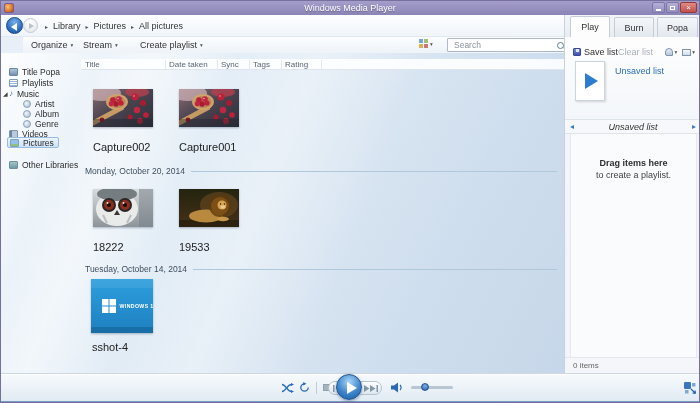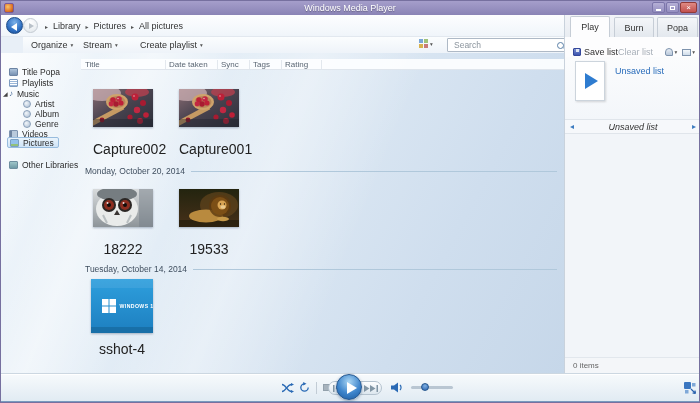--- a/index.html
+++ b/index.html
@@ -69,21 +69,21 @@
   .ic-note{width:auto;height:auto;color:#4a6c9a;font-size:8px;line-height:8px;}
   .ic-round{width:8px;height:8px;border-radius:50%;background:radial-gradient(circle at 35% 35%,#f2f6fa,#a9bcd2);border:1px solid #8aa0ba;}
   .ic-videos{background:linear-gradient(90deg,#6e84a0 0 2px,#b9cadc 2px);border:1px solid #7e94b0;}
   .ic-pictures{background:linear-gradient(#93c1ea 0 4px,#93c178 4px);border:1px solid #7aa0c4;}
   .ic-other{background:linear-gradient(#9fc6c9,#6f9aa6);border:1px solid #6f8fa0;}
   
   .group-header{position:absolute;display:flex;align-items:center;gap:6px;color:#3f4e5f;font-size:8.5px;white-space:nowrap;}
   .group-line{height:1px;background:#b0c8db;flex:1;}
   .thumb{position:absolute;box-shadow:0 1px 2px rgba(40,60,90,.35);cursor:pointer;}
   .thumb svg{display:block;}
-  .thumb-label{position:absolute;width:60px;text-align:center;font-size:14px;color:#222;}
+  .thumb-label{position:absolute;width:60px;font-size:11px;color:#222;}
   
   .rpanel{position:absolute;left:563px;top:14px;width:137px;height:358px;background:#f2f5f9;border-left:1px solid #c9d2dc;}
   .tabs{position:absolute;left:0;top:0;width:100%;height:22px;background:linear-gradient(#f2f4f8,#e9edf2);}
   .tab{position:absolute;top:2px;height:20px;display:flex;align-items:center;justify-content:center;
     font-size:9px;color:#333;border:1px solid #c6cdd6;border-bottom:none;border-radius:2px 2px 0 0;
     background:linear-gradient(#f4f6f9,#e3e8ee);cursor:pointer;}
   .tab.active{background:#fdfdfe;height:21px;top:1px;z-index:2;}
   .actions{position:absolute;left:0;top:22px;width:100%;height:31px;background:#fdfdfe;border-bottom:1px solid #e7ebf0;
     display:flex;align-items:center;}
   .save-ic{width:8px;height:8px;background:linear-gradient(#7a8fd0,#3c55b0);border:1px solid #34479a;border-radius:1px;position:relative;margin-right:3px;}
@@ -403,20 +403,24 @@
       <div class="art">
         <span class="ply"></span>
       </div>
       <div class="unsaved-title">Unsaved list</div>
     </div>
     <div class="selector">
       <span class="sel-arrow">◂</span>
       <span class="sel-label">Unsaved list</span>
       <span class="sel-arrow">▸</span>
     </div>
+    <div class="droparea">
+      <div class="drag-title">Drag items here</div>
+      <div class="drag-sub">to create a playlist.</div>
+    </div>
     <div class="rfooter">
       <span>0 items</span>
     </div>
   </div>
 
   <div class="bottombar">
     <div class="ctl" style="left:280px;top:9px">
       <svg width="13" height="10" viewBox="0 0 13 10">
         <path d="M1 8.5 C5 8.5 6 1.5 10.5 1.5" stroke="#2a6ab5" stroke-width="1.3" fill="none"></path>
         <path d="M1 1.5 C5 1.5 6 8.5 10.5 8.5" stroke="#2a6ab5" stroke-width="1.3" fill="none"></path>

